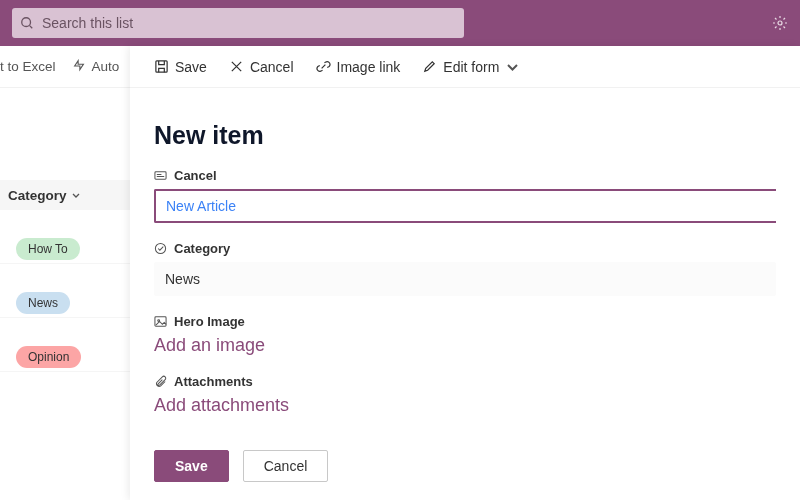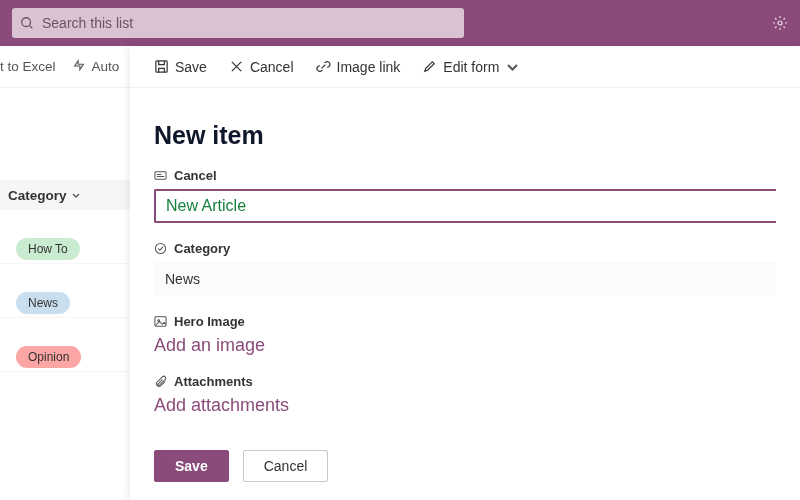--- a/index.html
+++ b/index.html
@@ -142,22 +142,22 @@
     margin-bottom: 6px;
   }
   .field-label svg { width: 13px; height: 13px; color: #555; flex-shrink: 0; }
   .title-input {
     width: 100%;
     height: 34px;
     border: 2px solid #8a4b7a;
     border-right: none;
     border-radius: 2px 0 0 2px;
     padding: 0 10px;
-    font-size: 16px;
-    color: #15803d;
+    font-size: 14px;
+    color: #3b82f6;
     outline: none;
     margin-bottom: 18px;
   }
   .cat-input {
     width: 100%;
     height: 34px;
     border: 1px solid transparent;
     background: #fbfbfb;
     padding: 0 10px;
     font-size: 14px;

